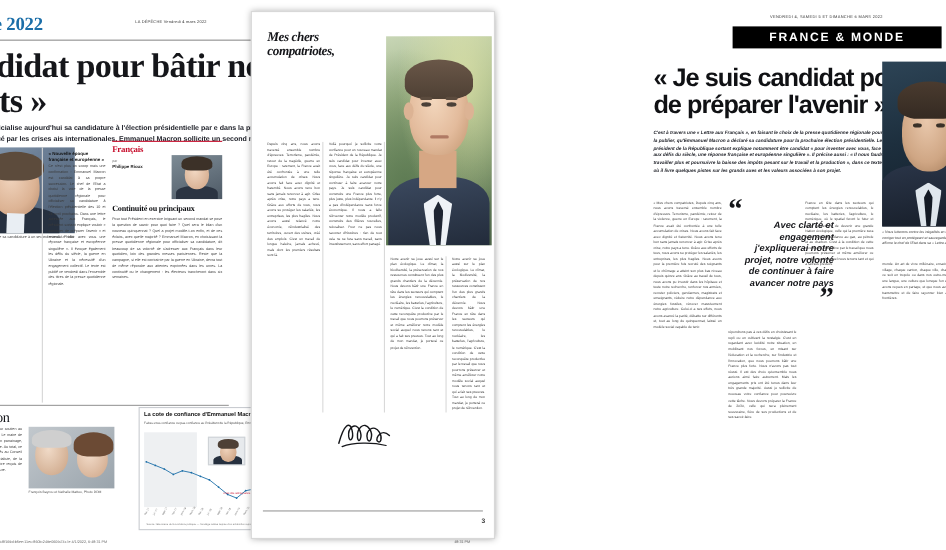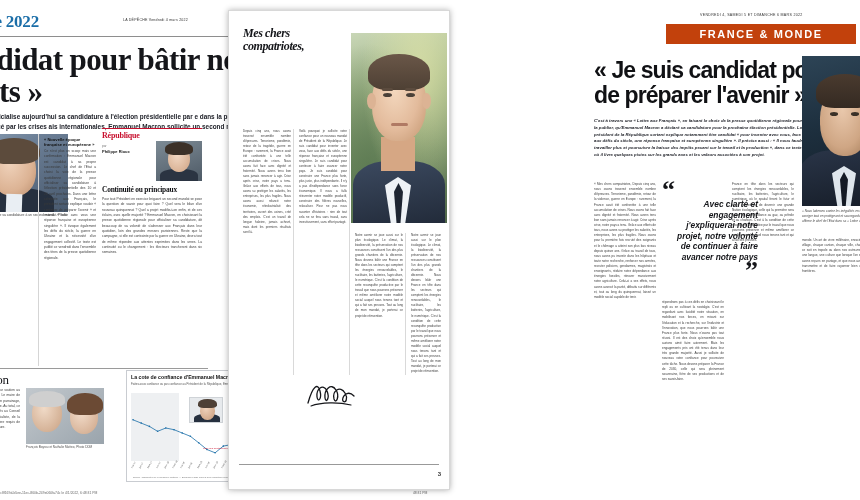--- a/index.html
+++ b/index.html
@@ -333,21 +333,21 @@
     z-index: 4;
     background:#fff;
   }
   .pr-dateline {
     position: absolute; left: 112px; top: 13px;
     font-size: 3.6px; color: #333; letter-spacing: .3px; white-space: nowrap;
   }
   .pr-band {
     position: absolute; left: 78px; top: 24px;
     width: 190px; height: 20px;
-    background: #c2410c;
+    background: #000000;
     display:flex; align-items:center; justify-content:center;
   }
   .pr-band span {
     color:#fff; font-size: 11px; font-weight: bold; letter-spacing: 1.6px;
   }
   .pr-title {
     position: absolute; left: 6px; top: 58px; width: 330px;
     font-family: "Liberation Sans", sans-serif;
     font-weight: bold; font-size: 23px; line-height: 1.1;
     color: #101114; letter-spacing: -0.9px;
@@ -436,21 +436,21 @@
       <div class="pl-photocap">Emmanuel Macron officialise sa candidature à un second mandat. Photo AFP</div>
 
       <div style="position:absolute; left:76px; top:134px; width:52px; height:232px;">
         <span class="pl-subhead">« Nouvelle époque française et européenne »</span>
         <span class="pl-col" style="position:static; display:block;">Ce n'est plus un scoop mais une confirmation : Emmanuel Macron est candidat à sa propre succession. Le chef de l'Etat a choisi la voie de la presse quotidienne régionale pour officialiser sa candidature à l'élection présidentielle des 10 et 24 avril prochains. Dans une lettre adressée aux Français, le président sortant explique vouloir « continuer de préparer l'avenir » et entend « bâtir avec vous une réponse française et européenne singulière ». Il évoque également les défis du siècle, la guerre en Ukraine et la nécessité d'un engagement collectif. Le texte est publié ce vendredi dans l'ensemble des titres de la presse quotidienne régionale.</span>
       </div>
 
       <div class="pl-divider-v" style="left:70px; top:134px; height:232px;"></div>
 
       <div class="pl-edito-box">
-        <div class="pl-edito-kicker">République</div>
+        <div class="pl-edito-kicker">Français</div>
         <div class="pl-edito-byline">
           <span class="by">par</span><br>
           <span>Philippe Rioux</span>
         </div>
         <div class="pl-edito-portrait">
           <div class="suit2"></div>
             <div class="face2"></div>
             <div class="hair2"></div>
         </div>
         <div class="pl-edito-head">Continuité ou principaux</div>

